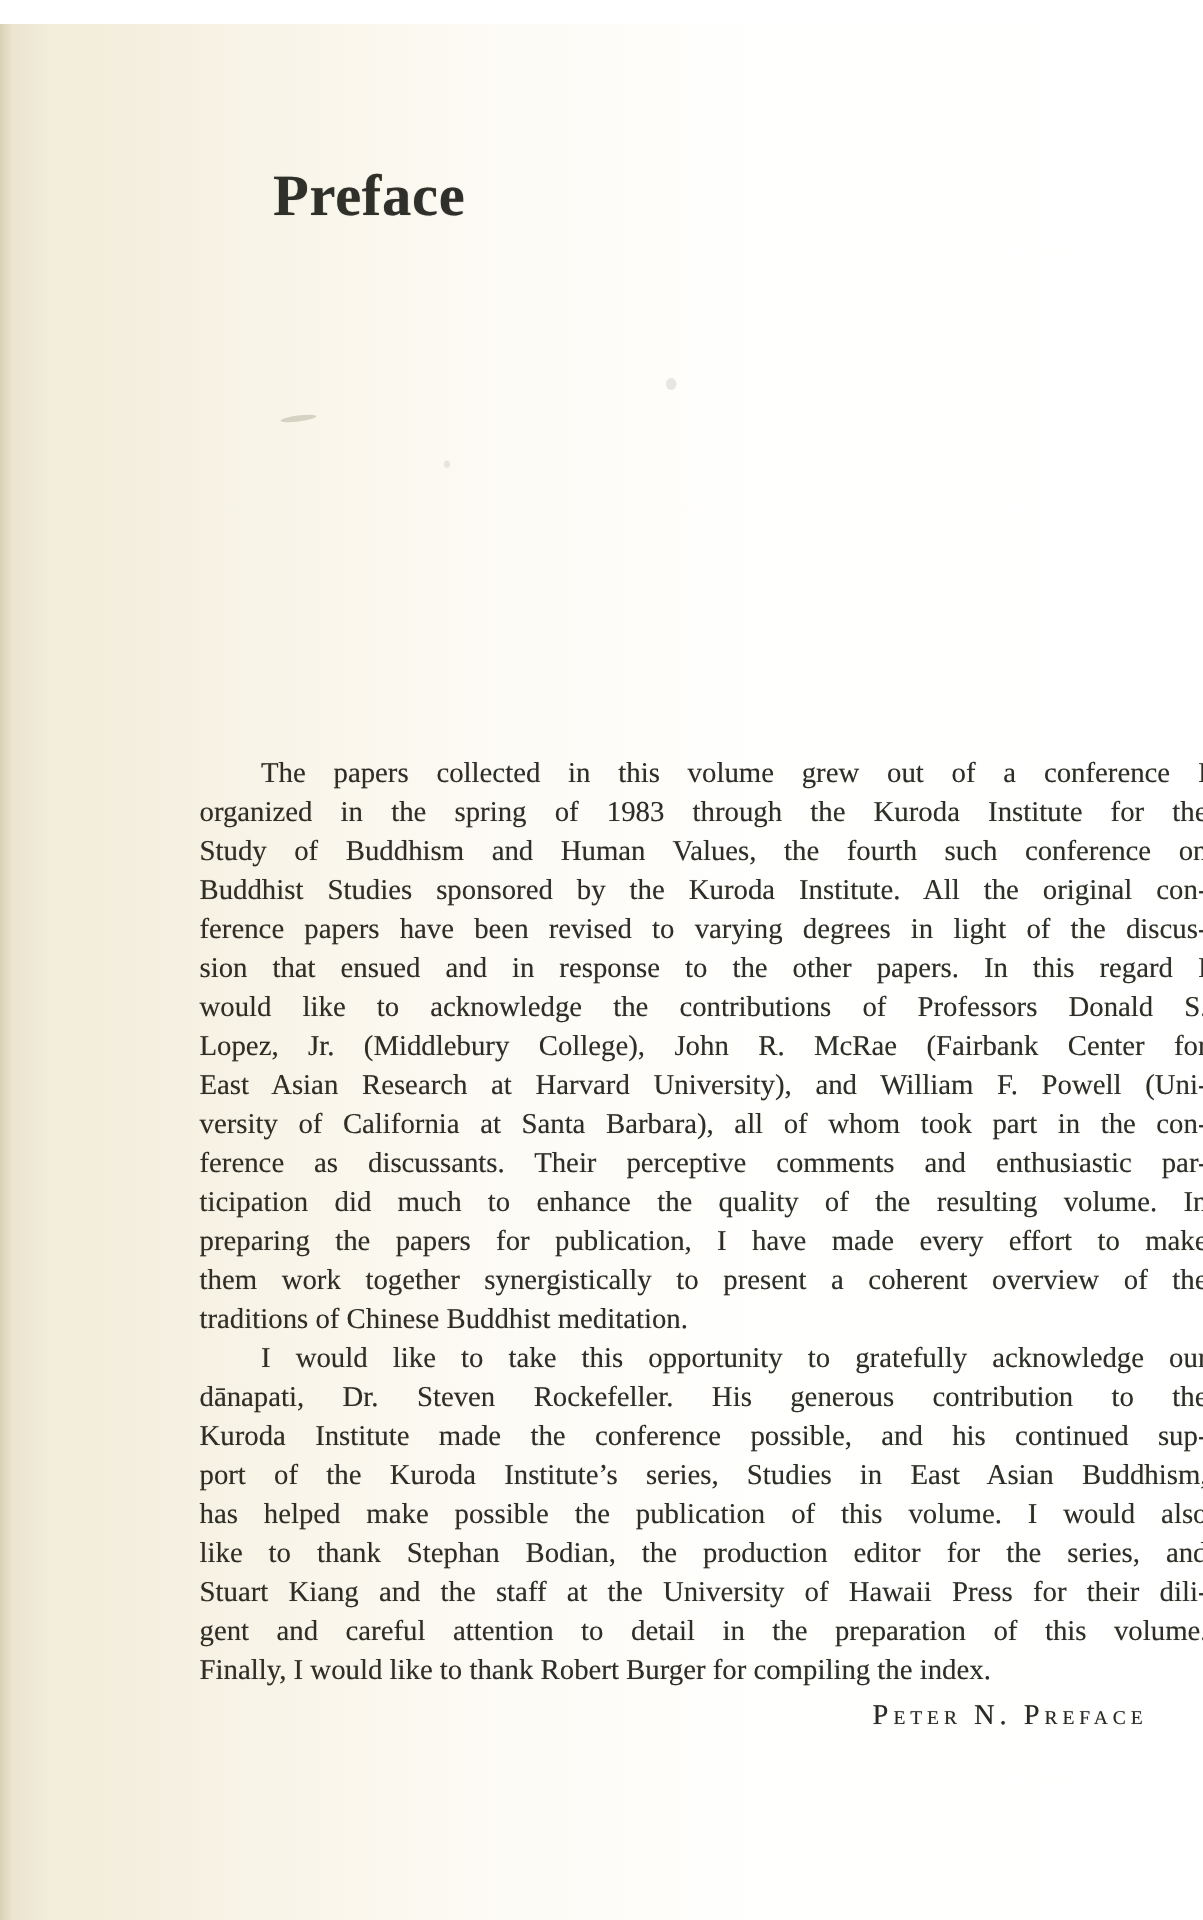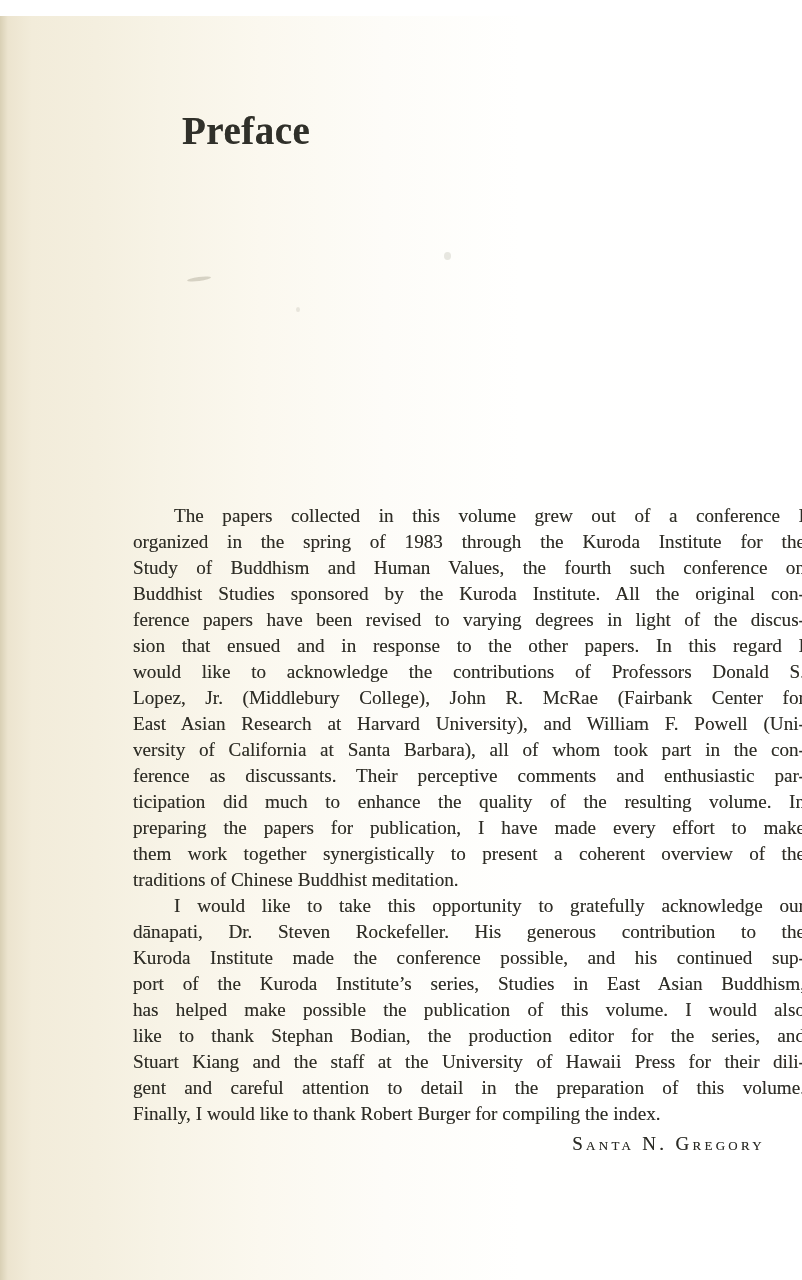--- a/index.html
+++ b/index.html
@@ -136,15 +136,15 @@
     <div class="line"><span class="italic">dānapati,</span><span> Dr. Steven Rockefeller. His generous contribution to the</span></div>
     <div class="line">Kuroda Institute made the conference possible, and his continued sup-</div>
     <div class="line">port of the Kuroda Institute’s series, Studies in East Asian Buddhism,</div>
     <div class="line">has helped make possible the publication of this volume. I would also</div>
     <div class="line">like to thank Stephan Bodian, the production editor for the series, and</div>
     <div class="line">Stuart Kiang and the staff at the University of Hawaii Press for their dili-</div>
     <div class="line">gent and careful attention to detail in the preparation of this volume.</div>
     <div class="line para-end">Finally, I would like to thank Robert Burger for compiling the index.</div>
   </div>
 
-  <div class="signature">Santa N. Gregory</div>
+  <div class="signature">Peter N. Preface</div>
 
 </div>
 
 </body></html>

